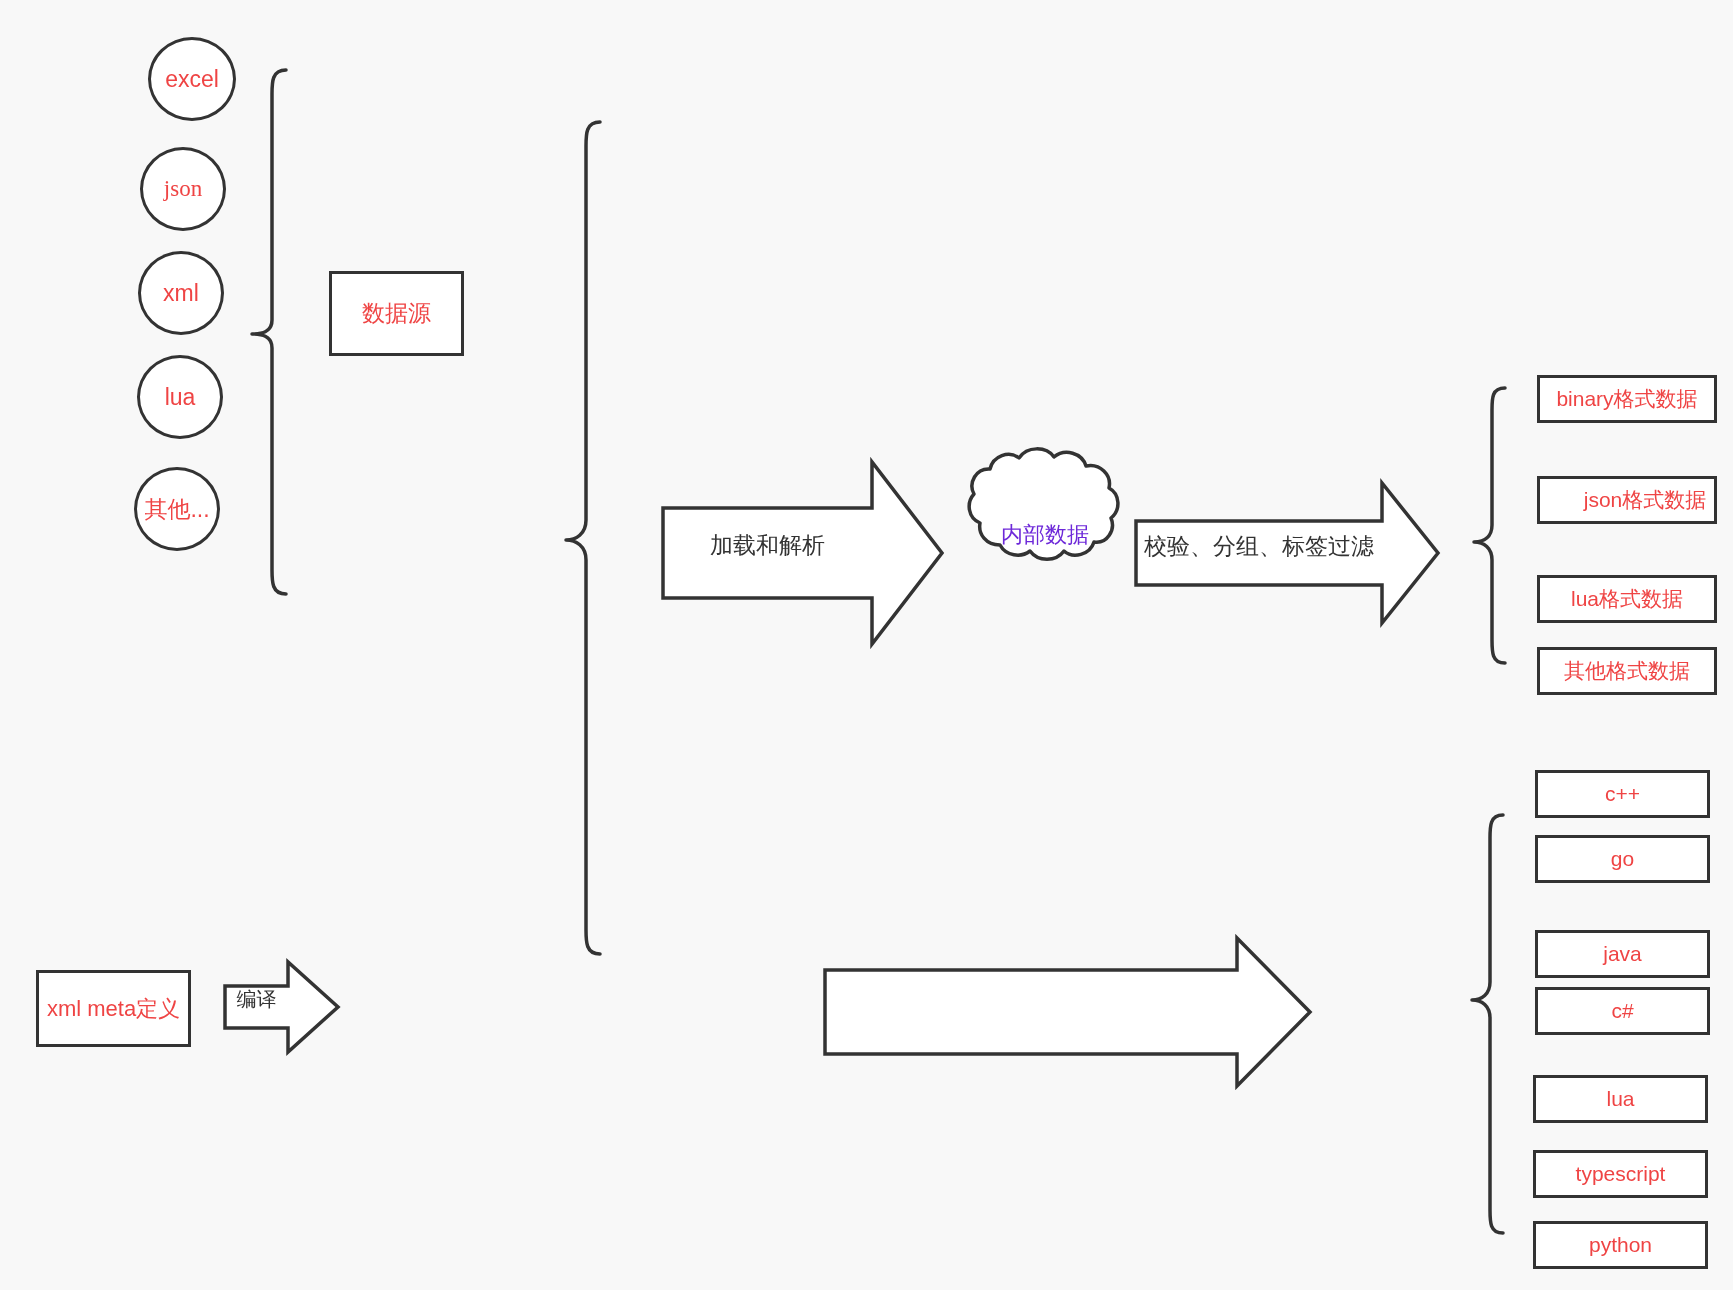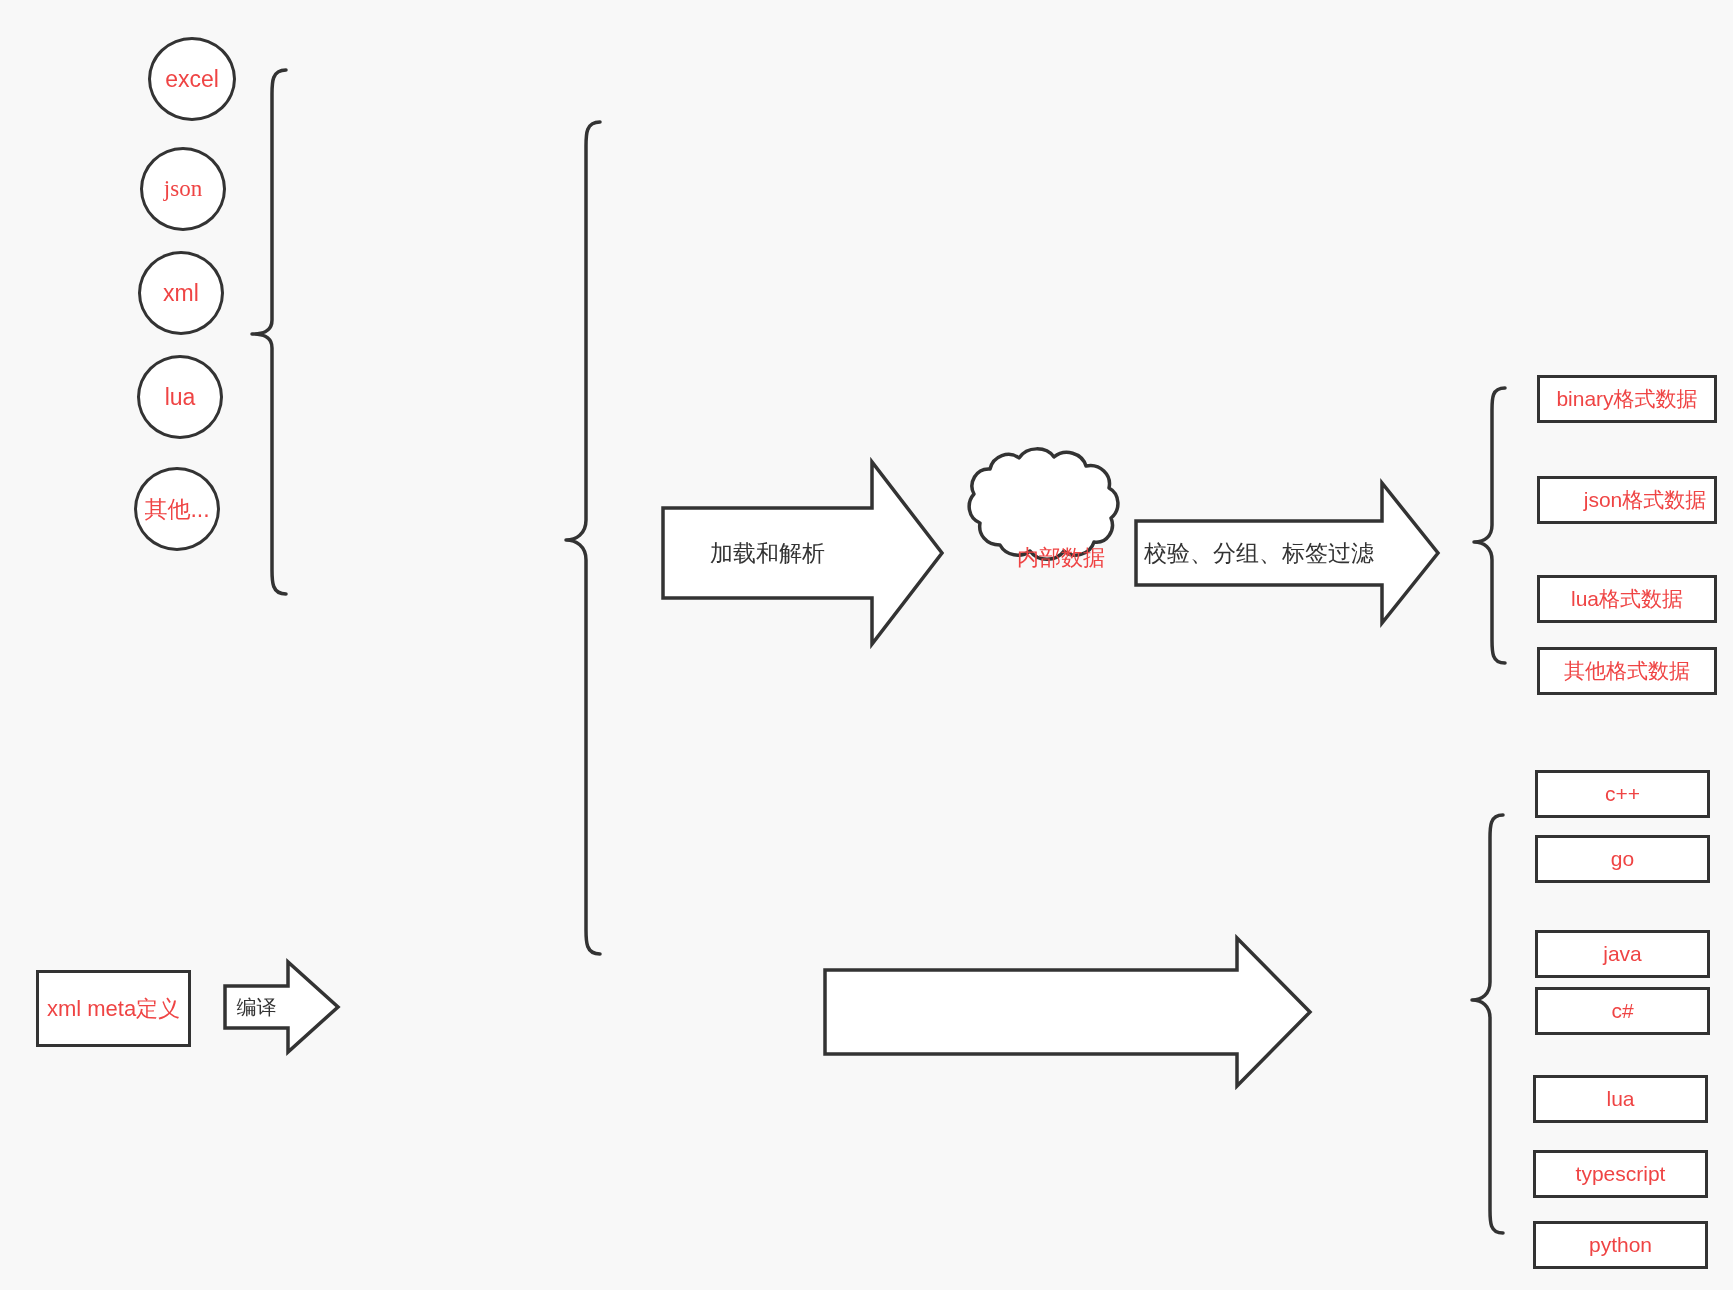--- a/index.html
+++ b/index.html
@@ -49,37 +49,36 @@
     position: absolute;
     left: 0;
     top: 0;
     width: 1733px;
     height: 1290px;
     pointer-events: none;
   }
   .arrow-label {
     position: absolute;
     display: flex;
-    align-items: center;
+    align-items: flex-start;
     justify-content: center;
     font-size: 23px;
     color: #333333;
     text-align: center;
     pointer-events: none;
   }
   .cloud-label {
     position: absolute;
     display: flex;
     align-items: center;
-    justify-content: flex-end;
+    justify-content: center;
     font-size: 22px;
-    color: #ef4444;
+    color: #6d28d9;
     text-align: center;
     pointer-events: none;
-    margin-top: 23px;
   }
 </style>
 </head>
 <body>
 
 <div id="canvas">
 
   <svg class="svg-layer" viewBox="0 0 1733 1290" xmlns="http://www.w3.org/2000/svg">
 
     <path d="M 286 70
@@ -146,20 +145,23 @@
   <div class="node ellipse" style="left:138px; top:251px; width:86px; height:84px;">
     <span>xml</span>
   </div>
   <div class="node ellipse" style="left:137px; top:355px; width:86px; height:84px;">
     <span>lua</span>
   </div>
   <div class="node ellipse" style="left:134px; top:467px; width:86px; height:84px;">
     <span>其他...</span>
   </div>
 
+  <div class="node rect" style="left:329px; top:271px; width:135px; height:85px;">
+    <span>数据源</span>
+  </div>
 
   <div class="arrow-label" style="left:663px; top:530px; width:209px; height:46px;">
     <span>加载和解析</span>
   </div>
 
   <div class="cloud-label" style="left:985px; top:515px; width:120px; height:40px;">
     <span>内部数据</span>
   </div>
 
   <div class="arrow-label" style="left:1136px; top:531px; width:246px; height:44px;">

